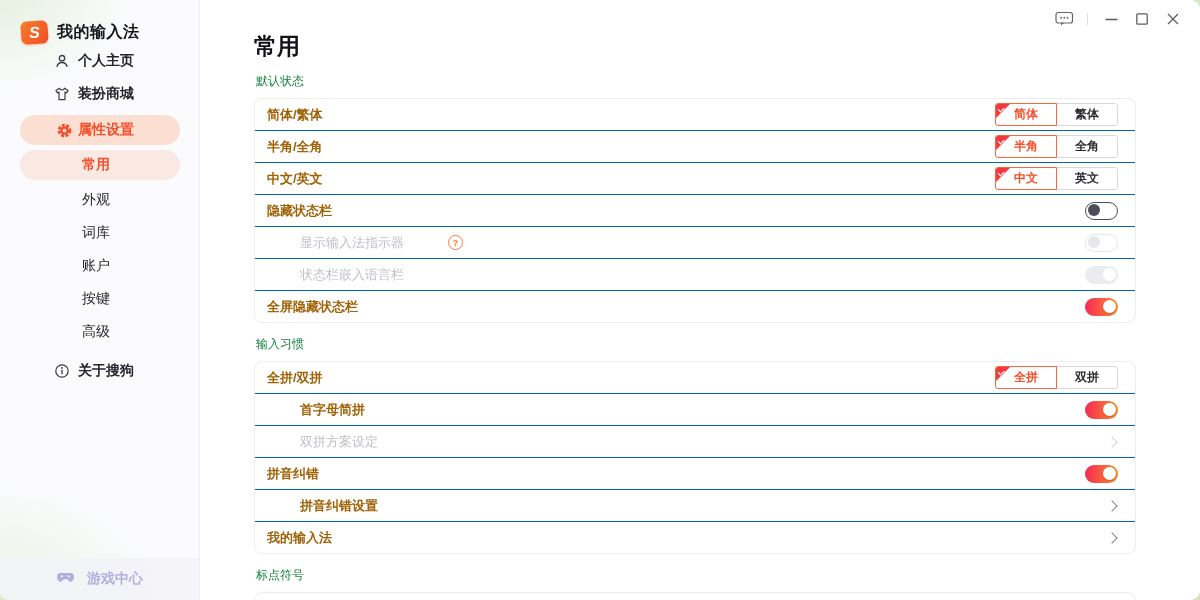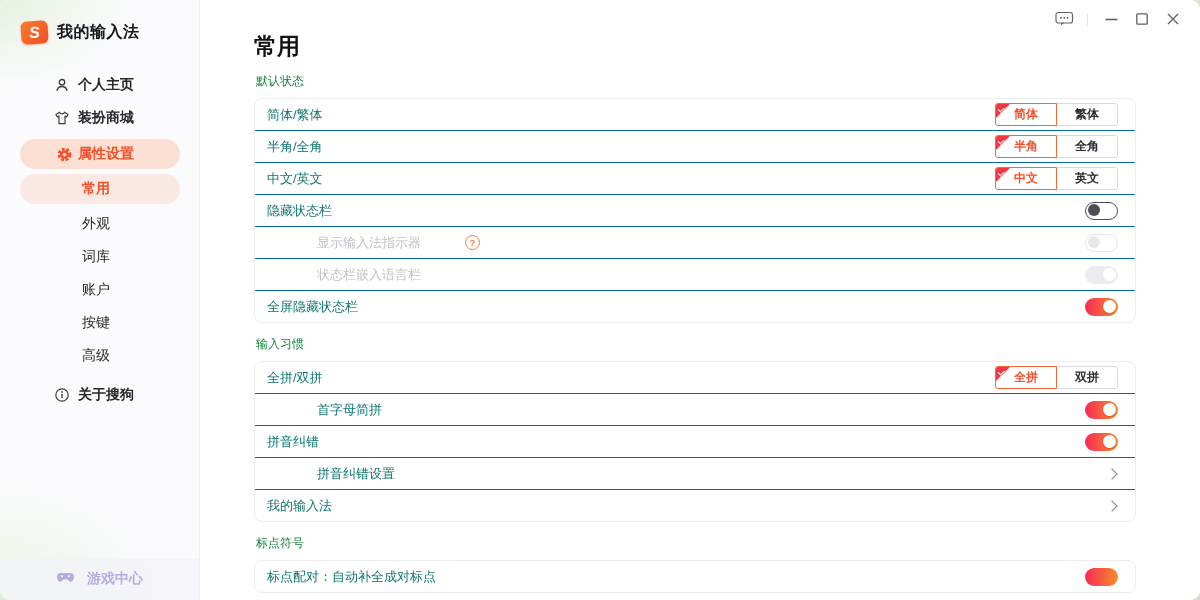--- a/index.html
+++ b/index.html
@@ -24,21 +24,21 @@
   }
   .logo-row { display:flex; align-items:center; gap:9px; padding:21px 0 0 21px; }
   .logo {
     width:27px; height:23px; border-radius:6px; transform:rotate(-4deg);
     background:linear-gradient(135deg,#fb7c2e,#ef4e22);
     color:#fff; font-weight:700; font-style:italic; font-size:16px;
     display:flex; align-items:center; justify-content:center;
     box-shadow:0 1px 2px rgba(240,80,35,.35);
   }
   .app-title { font-size:16px; font-weight:700; color:#17171d; letter-spacing:.5px; }
-  .menu { margin-top:24px; }
+  .menu { }
   .menu-item { display:flex; align-items:center; cursor:pointer; color:#26262e; font-size:14px; }
   .menu-item.top { height:33px; font-weight:600; }
   .menu-item.top .mi-icon { width:17px; margin-left:54px; margin-right:7px; display:flex; align-items:center; }
   .menu-item.sub { height:33px; padding-left:82px; font-weight:400; }
   .menu-item.gap { margin-top:6px; }
   .menu-item.pill {
     width:160px; height:30px; margin:5px 20px 3px; border-radius:16px; box-sizing:border-box;
   }
   .menu-item.pill-active {
     background:#fbdfd3; color:#f4502a; font-weight:700;
@@ -59,22 +59,22 @@
     position:absolute; top:9px; right:16px; display:flex; align-items:center; gap:9px; z-index:5;
   }
   .tb-btn { width:22px; height:20px; display:flex; align-items:center; justify-content:center; cursor:pointer; }
   .tb-divider { width:1px; height:13px; background:#e2e2e6; margin:0 3px; }
   .content { padding:33px 64px 0 54px; }
   .page-title { font-size:23px; line-height:27px; font-weight:700; color:#121218; margin:0; }
   .section-label { font-size:12px; color:#15803d; margin:13px 0 8px 2px; }
   .card { border:1px solid #ececf1; border-radius:8px; background:#fff; }
   .row { height:31px; display:flex; align-items:center; padding:0 17px 0 12px; border-top:1px solid #0369a1; }
   .row:first-child { border-top:none; }
-  .row-label { font-size:13px; font-weight:400; color:#0f766e; display:flex; align-items:center; }
-  .row.indent .row-label { margin-left:50px;gap:38px; }
+  .row-label { font-size:13px; font-weight:700; color:#a16207; display:flex; align-items:center; }
+  .row.indent .row-label { margin-left:33px;gap:38px; }
   .row.disabled .row-label { color:#bfbfc7; font-weight:400; }
   .spacer { flex:1; }
   
   .seg { display:flex; }
   .seg-btn {
     position:relative; width:62px; height:23px; box-sizing:border-box; cursor:pointer;
     background:#fff; border:1px solid #d8d8de; display:flex; align-items:center; justify-content:center;
     font-size:12px; font-weight:700; color:#2b2b33; font-family:inherit; padding:0;margin-left:48px;
   }
   .seg-btn:first-child { border-radius:3px 0 0 3px; }
@@ -319,20 +319,27 @@
             </div>
             <div class="row indent">
               <span class="row-label">
                 <span>首字母简拼</span>
               </span>
               <span class="spacer"></span>
               <div class="toggle on">
                 <span class="knob"></span>
               </div>
             </div>
+            <div class="row indent disabled">
+              <span class="row-label">
+                <span>双拼方案设定</span>
+              </span>
+              <span class="spacer"></span>
+              <span class="chev disabled"></span>
+            </div>
             <div class="row">
               <span class="row-label">
                 <span>拼音纠错</span>
               </span>
               <span class="spacer"></span>
               <div class="toggle on">
                 <span class="knob"></span>
               </div>
             </div>
             <div class="row indent">

